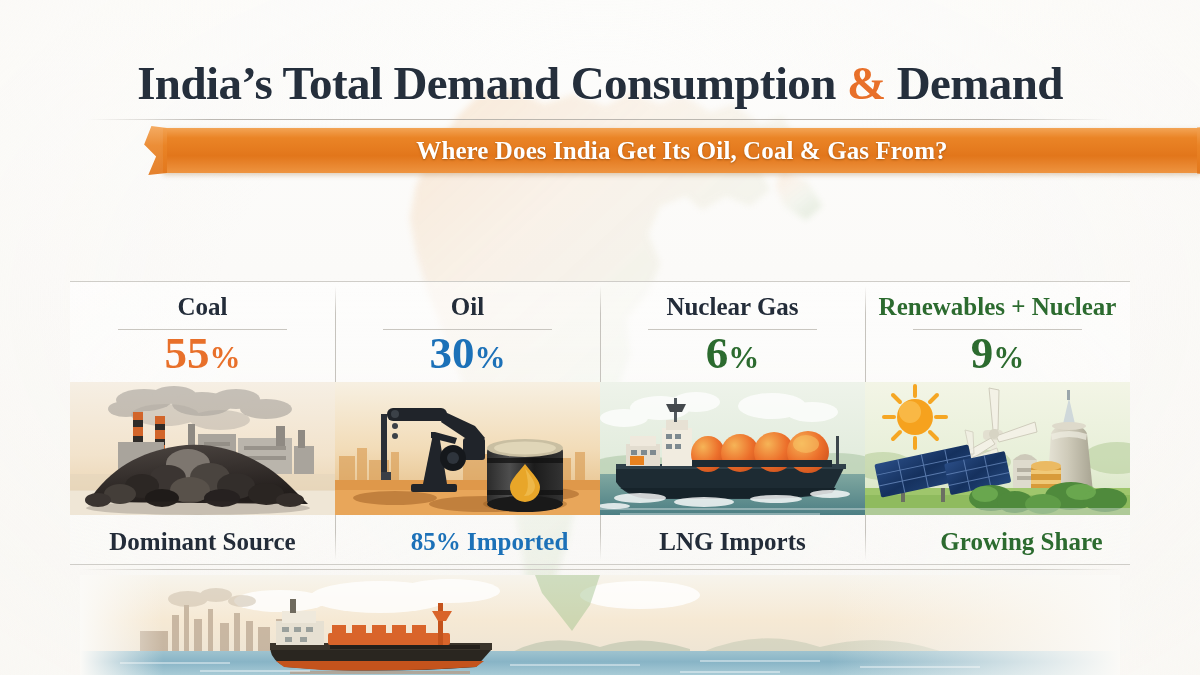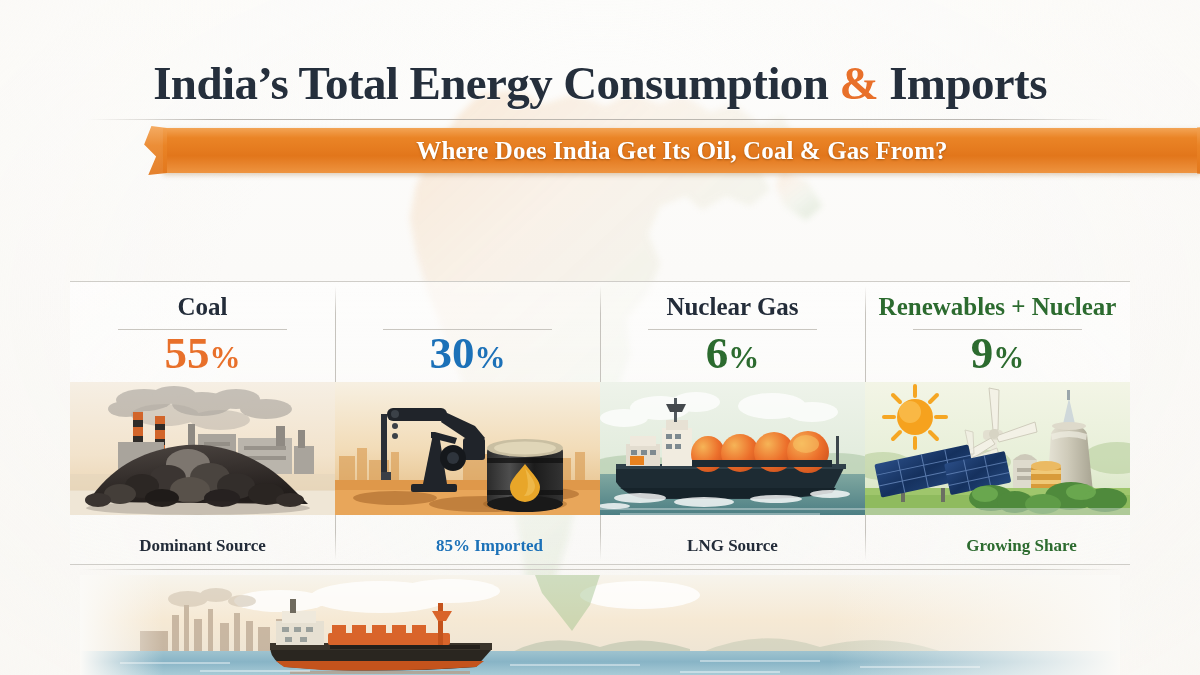--- a/index.html
+++ b/index.html
@@ -94,21 +94,21 @@
   .bot-rule{
     position:absolute; left:12%; right:12%; top:100px; height:1px; background:#c9c6c0;
   }
 
   
   .art{ position:absolute; left:0; right:0; top:100px; height:133px; overflow:hidden; }
   .art svg{ display:block; width:100%; height:100%; }
 
   .caption{
     position:absolute; left:0; right:0; bottom:8px; text-align:center;
-    font-family:"Liberation Serif", serif; font-weight:bold; font-size:17px;
+    font-family:"Liberation Serif", serif; font-weight:bold; font-size:25px;
     color:#232c39; white-space:nowrap;
   }
   .caption.blue{ color:#1C71B8;margin-left:44px; }
   .caption.green{ color:#2C6B2F;margin-left:48px; }
 
   
   .bottom{
     position:absolute; left:80px; top:575px; width:1040px; height:100px; overflow:hidden;
   }
   .bottom svg{ display:block; width:100%; height:100%; }
@@ -143,21 +143,21 @@
           L226,556 L210,584 L196,560 L190,520 L182,478 L170,438 L152,400 L134,366
           L120,332 L108,298 L96,266 L86,232 L80,198 L86,166 L100,136 Z"></path>
         <path fill="url(#mapg)" opacity=".8" d="M236,568 L248,596 L238,624 L222,612 L224,584 Z"></path>
         <path fill="url(#mapg)" opacity=".85" d="M452,150 L478,162 L492,186 L476,200 L454,186 L446,166 Z"></path>
       </g>
     </svg>
   </div>
   <div class="vignette"></div>
 
   <div class="title">
-    <span>India’s Total Energy Consumption </span><span class="amp">&amp;</span><span> Imports</span>
+    <span>India’s Total Demand Consumption </span><span class="amp">&amp;</span><span> Demand</span>
   </div>
   <div class="title-rule"></div>
 
   <div class="banner">
     <div class="banner-text">Where Does India Get Its Oil, Coal &amp; Gas From?</div>
   </div>
 
   <div class="card">
     <div class="cols">
 
@@ -242,20 +242,21 @@
               <ellipse cx="220" cy="118" rx="14" ry="7" fill="#332d2a"></ellipse>
             </g>
             <ellipse cx="128" cy="126" rx="112" ry="7" fill="#3a332d" opacity=".22"></ellipse>
           </svg>
         </div>
         <div class="caption">Dominant Source</div>
       </div>
 
       <div class="col">
         <div class="col-head">
+          <div class="col-label">Oil</div>
           <div class="head-rule"></div>
           <div class="pct blue"><span>30</span><span class="unit">%</span></div>
           <div class="bot-rule"></div>
         </div>
         <div class="art">
           <svg viewBox="0 0 265 133" preserveAspectRatio="xMidYMid slice">
             <defs>
               <linearGradient id="osky" x1="0" y1="0" x2="0" y2="1">
                 <stop offset="0%" stop-color="#f7f0e2"></stop>
                   <stop offset="50%" stop-color="#f2dcb8"></stop>
@@ -401,21 +402,21 @@
               <ellipse cx="176" cy="117" rx="26" ry="4"></ellipse>
                 <ellipse cx="230" cy="112" rx="20" ry="4"></ellipse>
               <ellipse cx="14" cy="124" rx="16" ry="3"></ellipse>
             </g>
             <g fill="#ffffff" opacity=".35">
               <rect x="0" y="126" width="265" height="2"></rect>
                 <rect x="20" y="131" width="200" height="2"></rect>
             </g>
           </svg>
         </div>
-        <div class="caption">LNG Source</div>
+        <div class="caption">LNG Imports</div>
       </div>
 
       <div class="col">
         <div class="col-head">
           <div class="col-label green">Renewables + Nuclear</div>
           <div class="head-rule"></div>
           <div class="pct green"><span>9</span><span class="unit">%</span></div>
           <div class="bot-rule"></div>
         </div>
         <div class="art">

